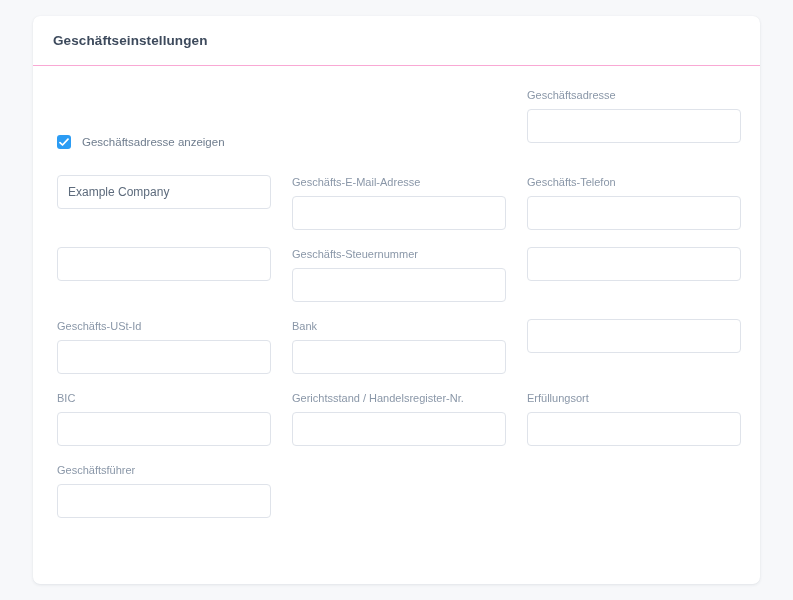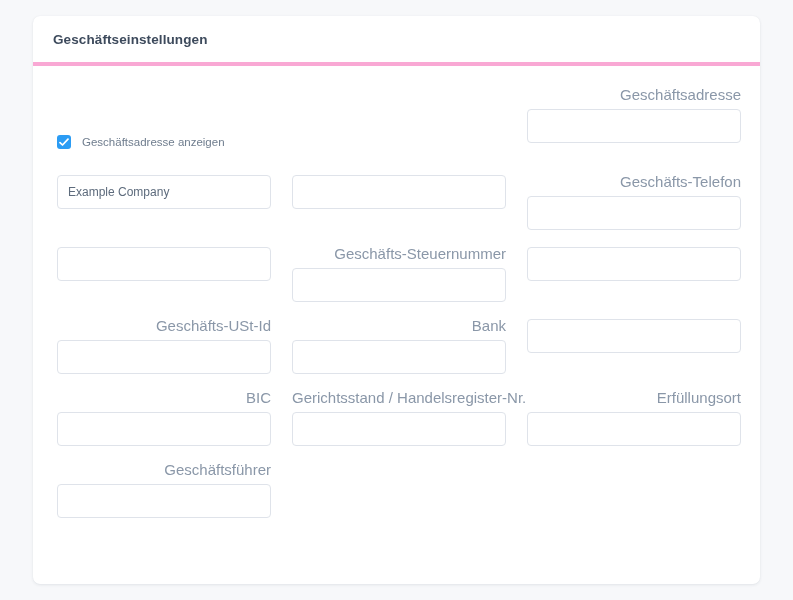--- a/index.html
+++ b/index.html
@@ -22,21 +22,21 @@
     top: 16px;
     width: 727px;
     height: 568px;
     background: #ffffff;
     border-radius: 7px;
     box-shadow: 0 1px 3px rgba(40, 55, 80, 0.10), 0 0 1px rgba(40,55,80,0.06);
   }
 
   .card-header {
     height: 50px;
-    border-bottom: 4px solid #f9a8d4;
+    border-bottom: 1px solid #f9a8d4;
     display: flex;
     align-items: center;
     padding: 0 20px;
   }
 
   .card-title {
     font-size: 13.5px;
     font-weight: bold;
     color: #3d4a5c;
     letter-spacing: 0.1px;
@@ -55,26 +55,25 @@
 
   .col {
     width: 214px;
     flex: 0 0 214px;
   }
 
   .col.spacer { visibility: hidden; }
 
   .field-label {
     display: block;
-    font-size: 15px;
+    font-size: 11px;
     color: #8a97a8;
     margin-bottom: 7px;
     line-height: 14px;
     white-space: nowrap;
-    text-align: right;
   }
 
   .field-input {
     width: 214px;
     height: 34px;
     border: 1px solid #dfe3ea;
     border-radius: 4px;
     background: #ffffff;
     font-family: "Liberation Sans", sans-serif;
     font-size: 12px;
@@ -146,20 +145,21 @@
         <span class="field-label">Geschäftsadresse</span>
         <input class="field-input" type="text" value="" style="">
       </div>
     </div>
 
     <div class="row">
       <div class="col">
         <input class="field-input" type="text" value="Example Company" style="">
       </div>
       <div class="col">
+        <span class="field-label">Geschäfts-E-Mail-Adresse</span>
         <input class="field-input" type="text" value="" style="">
       </div>
       <div class="col">
         <span class="field-label">Geschäfts-Telefon</span>
         <input class="field-input" type="text" value="" style="">
       </div>
     </div>
 
     <div class="row">
       <div class="col">

